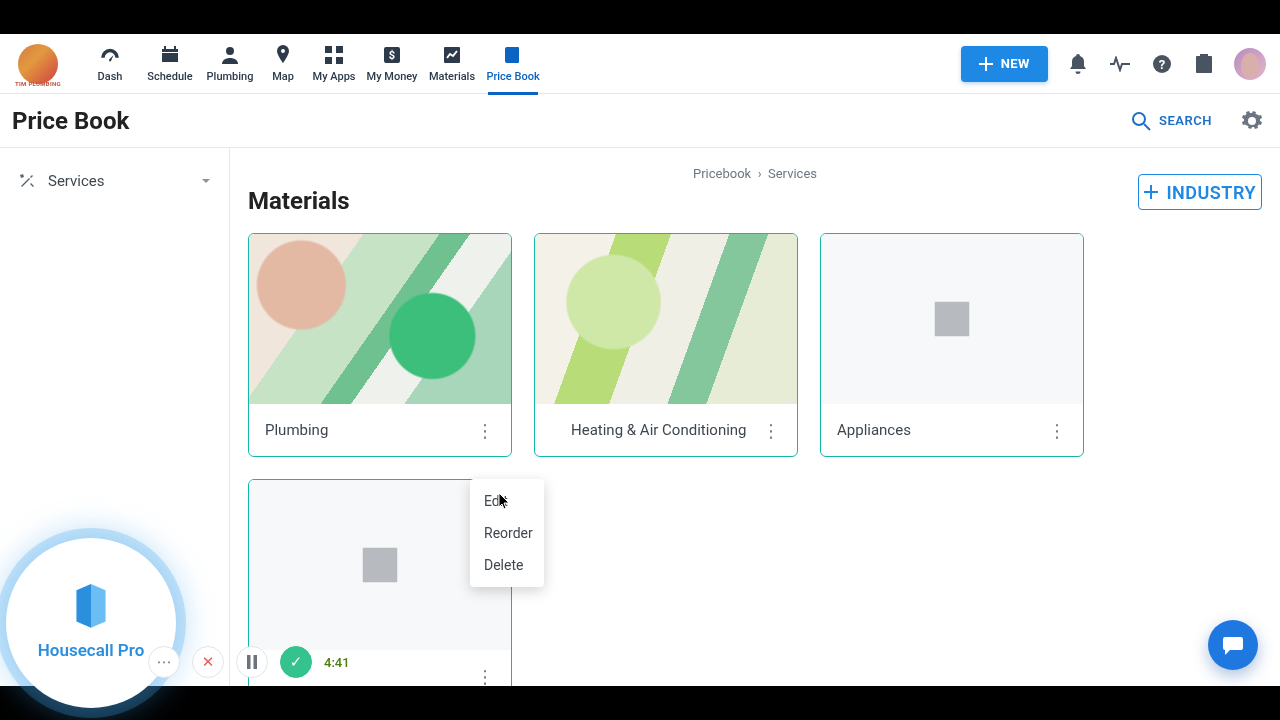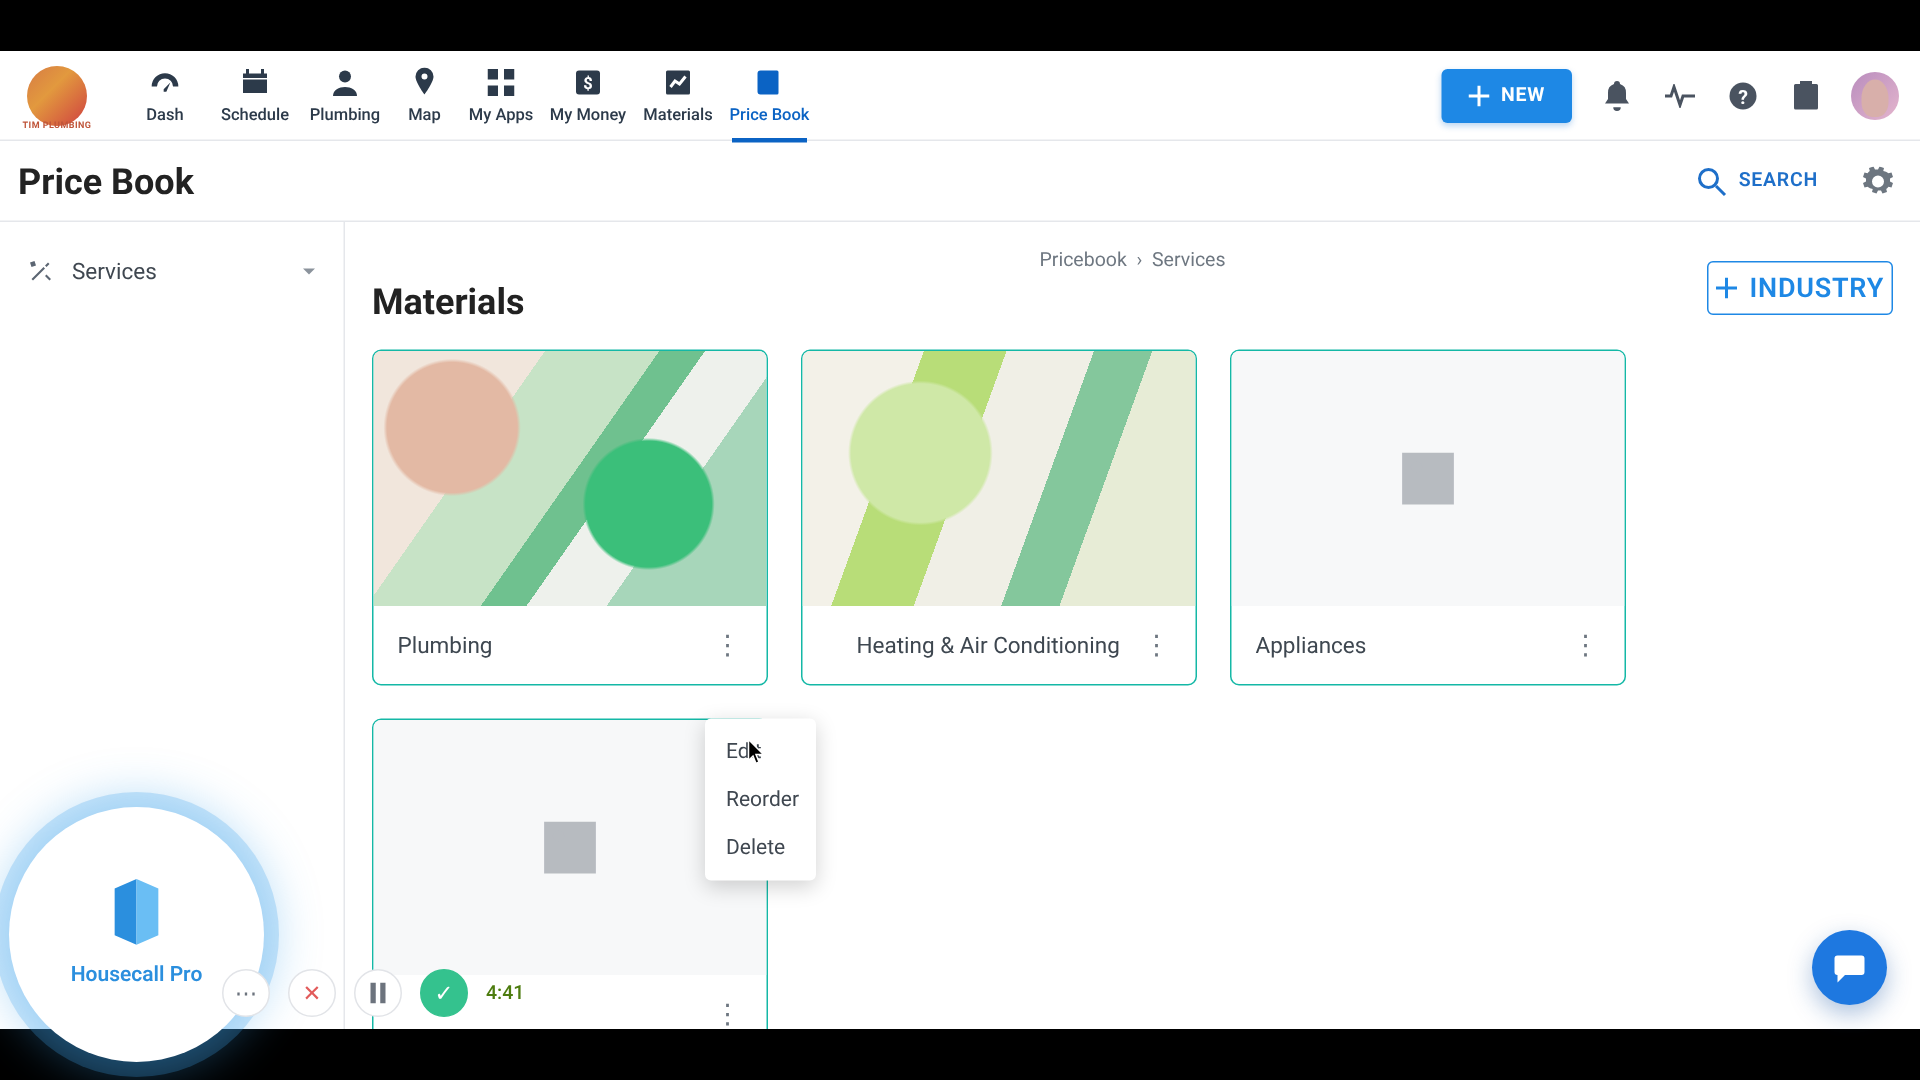--- a/index.html
+++ b/index.html
@@ -53,21 +53,21 @@
     .card-footer { height:52px; display:flex; align-items:center; padding:0 12px 0 16px; }
     .card-title { font-size:15px; color:#3e4750; flex:1; overflow:hidden; text-overflow:ellipsis; white-space:nowrap; }
     .dots { width:28px; height:28px; display:flex; align-items:center; justify-content:center; color:#6e7781; cursor:pointer; font-size:18px; }
     
     .menu { position:absolute; top:331px; left:240px; width:74px; background:#fff; border-radius:4px; box-shadow:0 4px 14px rgba(0,0,0,.18); padding:6px 0; z-index:50; }
     .menu-item { padding:8px 14px; font-size:14px; color:#3f4750; cursor:pointer; white-space:nowrap; }
     .cursor { position:absolute; top:344px; left:268px; width:14px; height:18px; z-index:60; pointer-events:none; }
     
     .hcp-badge { position:absolute; bottom:-22px; left:6px; width:170px; height:170px; border-radius:50%; background:#fff; box-shadow:0 0 0 10px rgba(62,164,236,.25), 0 0 30px 8px rgba(62,164,236,.35); display:flex; flex-direction:column; align-items:center; justify-content:center; z-index:30; }
     .hcp-logo { width:42px; height:52px; margin-top:-4px; }
-    .hcp-text { color:#2b8fde; font-size:14px; font-weight:600; margin-top:6px; white-space:nowrap;}
+    .hcp-text { color:#2b8fde; font-size:17px; font-weight:600; margin-top:6px; white-space:nowrap;}
     
     .rec { position:absolute; bottom:8px; left:148px; display:flex; align-items:center; gap:12px; z-index:40;}
     .rec-pill { width:32px; height:32px; border-radius:50%; background:#fff; border:1px solid #e2e4e8; display:flex; align-items:center; justify-content:center; color:#6c737d; cursor:pointer; font-size:15px; }
     .rec-pill.close { color:#e25b5b; }
     .rec-pill.ok { background:#34c28e; color:#fff; border-color:#34c28e; }
     .rec-time { font-size:13px; color:#4d7c0f; font-weight:500;}
     
     .chat-fab { position:absolute; right:22px; bottom:16px; width:50px; height:50px; border-radius:50%; background:#1e78e0; display:flex; align-items:center; justify-content:center; color:#fff; box-shadow:0 6px 16px rgba(20,80,160,.35); cursor:pointer; z-index:30;}
     
     svg { display:block; }

